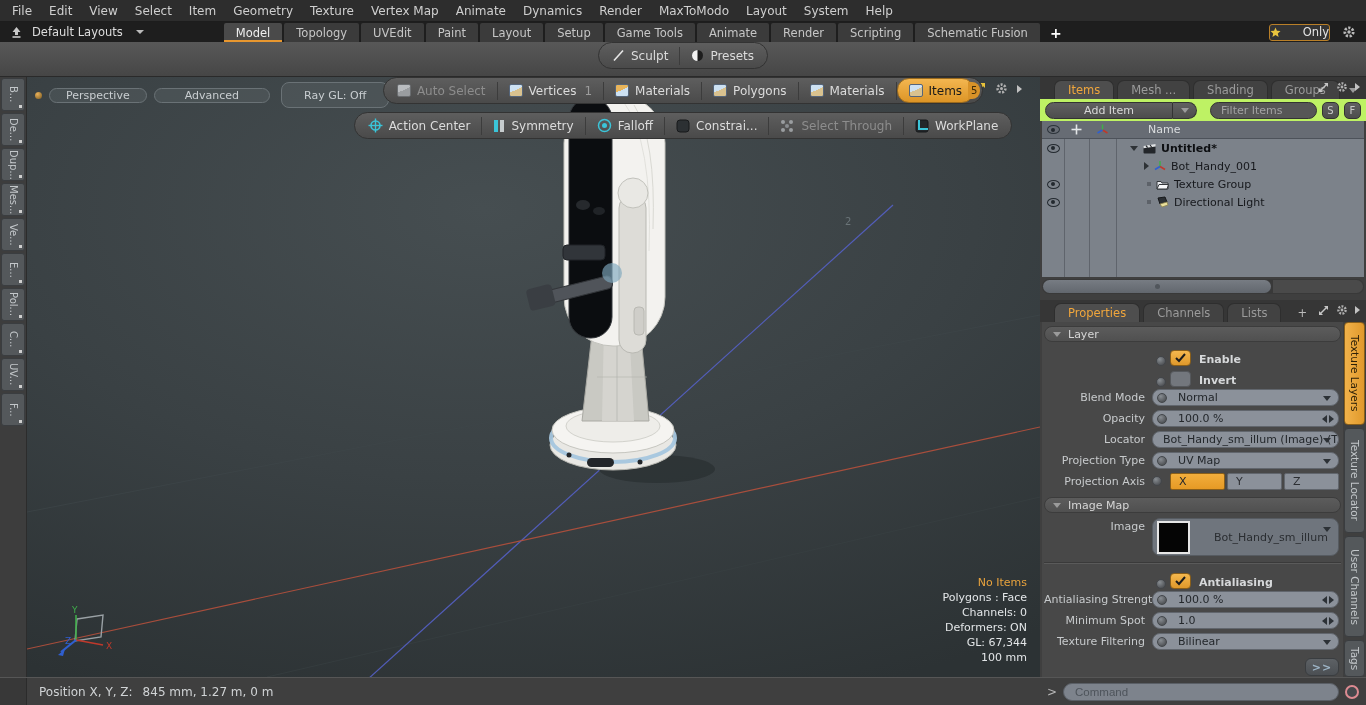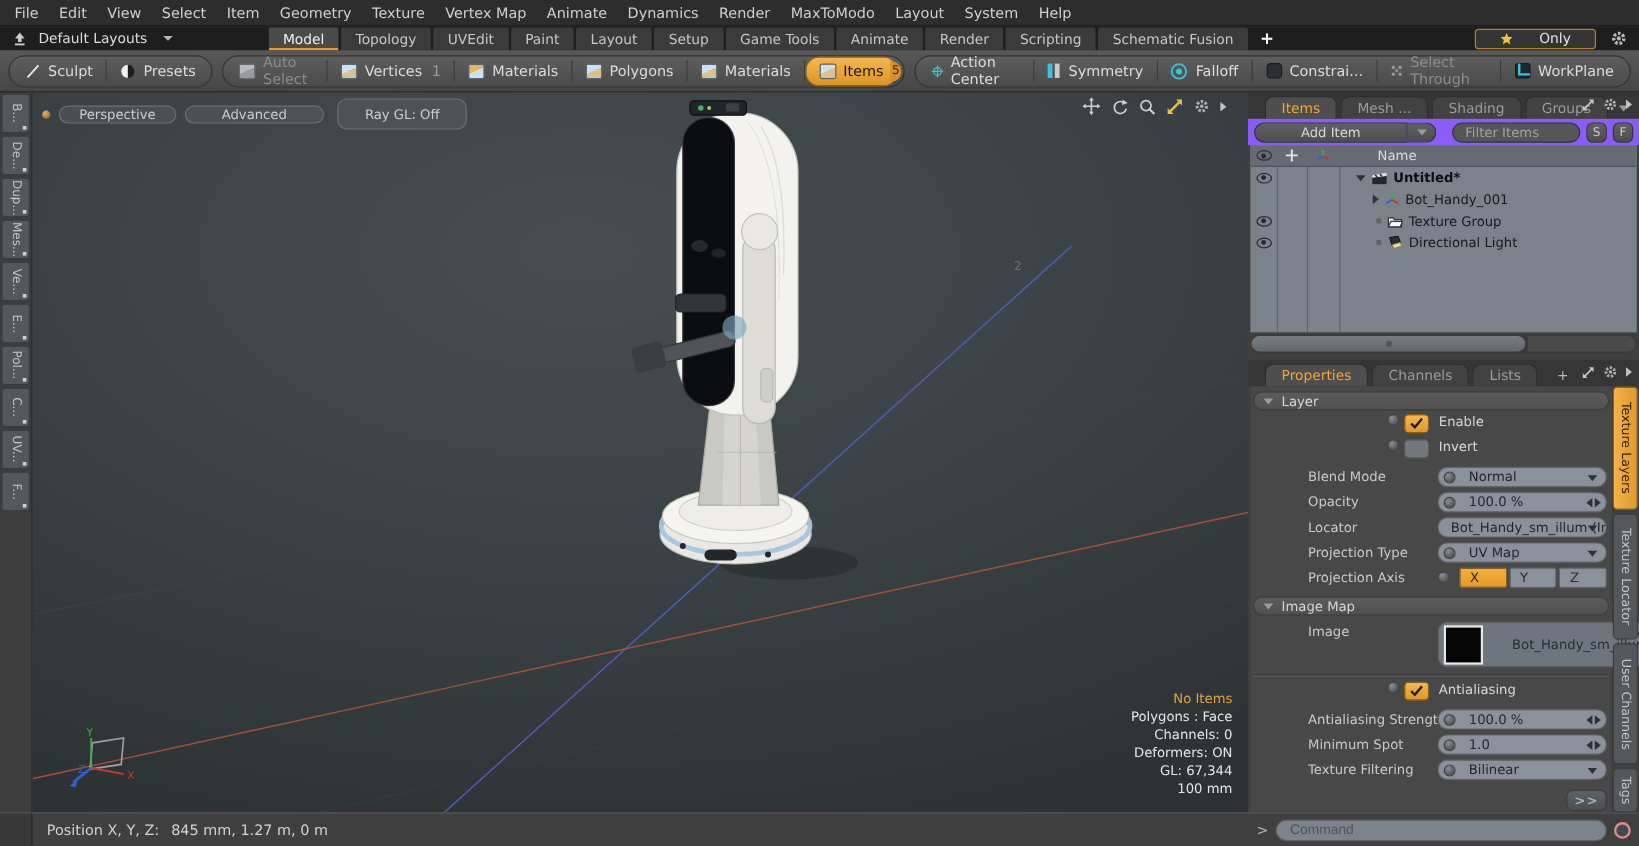--- a/index.html
+++ b/index.html
@@ -17,25 +17,25 @@
   #layoutbar { position:absolute; top:22px; left:0; right:0; height:20px; background:#1e1e1e;
     display:flex; align-items:center; font-size:11.5px; z-index:5; }
   .lb-left { display:flex; align-items:center; gap:9px; padding:0 10px; }
   .lb-caret { width:0;height:0;border-left:4px solid transparent;border-right:4px solid transparent;border-top:4px solid #bbb; display:inline-block; margin-left:4px;}
   .ltabs { display:flex; gap:2px; margin-left:70px; height:20px; align-items:flex-end; }
   .ltab { background:#3b3b3b; color:#c6c6c6; padding:0 12px; height:19px; display:flex; align-items:center; border-radius:2px 2px 0 0; }
   .ltab.active { background:#4a4a4a; color:#eee; box-shadow:inset 0 -2px 0 #e8972f; }
   .ltab.plus { background:transparent; color:#fff; font-weight:bold; font-size:14px; padding:0 8px;}
   .lb-right { margin-left:auto; display:flex; align-items:center; gap:12px; padding-right:10px; }
   .only-btn { display:flex; align-items:center; gap:22px; border:1px solid #b97f28; background:#343434;
-    border-radius:3px; padding:1px 20px; color:#e4e4e4; height:17px; }
+    border-radius:3px; padding:1px 0; color:#e4e4e4; height:17px; }
   
   #toolbar { position:absolute; top:42px; left:0; right:0; height:35px;
     background:linear-gradient(#585858,#464646); border-bottom:1px solid #2a2a2a;
-    display:flex; align-items:center; padding:0 7px; gap:8px; z-index:5; }
+    display:flex; align-items:center; padding:0 7px; gap:8px; z-index:5;flex-direction:column; }
   .tb-group { display:flex; align-items:center; background:linear-gradient(#5e5e5e,#4a4a4a);
     border:1px solid #333; border-radius:14px; height:27px; padding:0 2px; }
   .tb-item { display:flex; align-items:center; gap:6px; padding:0 11px; color:#dcdcdc; height:25px; }
   .tb-sep { width:1px; height:18px; background:#3c3c3c; }
   .tb-item.disabled { color:#8d8d8d; }
   .tb-item.orange { background:linear-gradient(#f3b650,#dd9526); border-radius:12px; color:#191919; border:1px solid #9a6a1d; }
   .badge-gray { color:#9c9c9c; margin-left:2px; }
   .badge-orange { background:#d89228; color:#3f2c09; width:12px; height:17px; display:flex; align-items:center;
     justify-content:center; border-radius:0 8px 8px 0; font-size:10px; margin-left:-6px; }
   .cube { width:14px; height:13px; border:1px solid #55657a; border-radius:2px;
@@ -68,21 +68,21 @@
   .ptabrow { position:absolute; left:0; right:0; height:22px; background:#363636; display:flex;
     align-items:flex-end; padding-left:14px; }
   .ptab { height:19px; padding:0 13px; display:flex; align-items:center; font-size:11.5px; color:#9b9b9b;
     background:#424242; border:1px solid #2e2e2e; border-bottom:none; border-radius:7px 7px 0 0; margin-right:3px; }
   .ptab.active { background:#4e4e4e; color:#f0a63c; }
   .ptab.plus { background:transparent; border:none; color:#bbb; }
   .corner-icons { position:absolute; right:6px; top:4px; display:flex; gap:7px; align-items:center; }
   .tri-right { width:0;height:0;border-top:4px solid transparent;border-bottom:4px solid transparent;border-left:5px solid #c2c2c2; }
   .tri-down { width:0;height:0;border-left:4px solid transparent;border-right:4px solid transparent;border-top:5px solid #9b9b9b; }
   
-  #items-controls { position:absolute; top:22px; left:0; right:0; height:22px; background:#8b5cf6;
+  #items-controls { position:absolute; top:22px; left:0; right:0; height:22px; background:#bef264;
     display:flex; align-items:center; padding:0 5px; gap:5px; }
   .additem { display:flex; height:17px; }
   .additem .main { width:128px; background:linear-gradient(#616161,#4d4d4d); border:1px solid #333;
     border-radius:9px 0 0 9px; color:#d8d8d8; font-size:11px; display:flex; align-items:center; justify-content:center; }
   .additem .dd { width:24px; background:linear-gradient(#616161,#4d4d4d); border:1px solid #333; border-left:none;
     border-radius:0 9px 9px 0; display:flex; align-items:center; justify-content:center; }
   .filter-input { width:107px; height:17px; border-radius:9px; border:1px solid #333; background:#565656;
     color:#c9c9c9; font-size:11px; padding:0 10px; font-family:inherit; margin-left:8px; }
   .filter-input::placeholder { color:#a2a2a2; }
   .sf-btn { width:17px; height:17px; border-radius:5px; background:linear-gradient(#616161,#4d4d4d);
@@ -108,35 +108,35 @@
   #ilist-thumb::after { content:""; position:absolute; left:50%; top:4px; width:5px; height:5px; margin-left:-2px;
     border-radius:50%; background:#51565c; }
   #ilist-scroll .rest { flex:1; height:13px; background:#4a4a4a; border-radius:0 7px 7px 0; margin-left:2px; }
   
   #props-tabs { top:223px; }
   #props-body { position:absolute; top:245px; left:2px; right:23px; bottom:0; background:#484848;
     padding:2px 2px 0 2px; font-size:11px; }
   .sect-hdr { height:16px; background:linear-gradient(#5c5c5c,#505050); border:1px solid #3c3c3c;
     border-radius:8px; display:flex; align-items:center; gap:7px; padding:0 8px; color:#d6d6d6; margin:2px 0 3px 0; }
   .prow { display:flex; align-items:center; height:21px; }
-  .plabel { width:108px; text-align:left; padding-right:7px; color:#c7cacc; flex:none;
-    white-space:nowrap; overflow:hidden;margin-left:46px; }
+  .plabel { width:108px; text-align:right; padding-right:7px; color:#c7cacc; flex:none;
+    white-space:nowrap; overflow:hidden; }
   .field { position:relative; flex:1; height:17px; background:#8b919a; border-radius:8px;
     border:1px solid #61666d; color:#23272b; line-height:15px; padding-left:25px; white-space:nowrap;
     overflow:hidden; margin-right:2px; }
   .field.nocirc { padding-left:10px; }
   .toggle-circ { position:absolute; left:4px; top:2.5px; width:10px; height:10px; border-radius:50%;
     background:radial-gradient(circle at 35% 30%, #888d92, #53565a 72%); border:1px solid #43464a; }
   .dd-tri { position:absolute; right:7px; top:6px; width:0; height:0;
     border-left:4.5px solid transparent; border-right:4.5px solid transparent; border-top:5.5px solid #2c3136; }
   .stepper { position:absolute; right:4px; top:3.5px; display:flex; gap:2px; }
   .stepper i { display:block; width:0; height:0; }
   .stepper .sl { border-right:5px solid #2c3136; border-top:4.5px solid transparent; border-bottom:4.5px solid transparent; }
   .stepper .sr { border-left:5px solid #2c3136; border-top:4.5px solid transparent; border-bottom:4.5px solid transparent; }
-  .chk-row { display:flex; align-items:flex-start; height:21px; }
+  .chk-row { display:flex; align-items:flex-end; height:21px;font-weight:bold; }
   .chk-spacer { width:112px; flex:none; }
   .chkbox { width:21px; height:16px; border-radius:4px; display:flex; align-items:center; justify-content:center; }
   .chkbox.on { background:linear-gradient(#f5b84e,#de982b); border:1px solid #8a5f1a; }
   .chkbox.off { background:#73777d; border:1px solid #55585c; }
   .chk-label { margin-left:8px; color:#d6d8da; }
   .axis-wrap { flex:1; display:flex; gap:2px; margin-right:2px; position:relative; padding-left:18px; }
   .axis-wrap .toggle-circ { top:3px; left:0; position:absolute; }
   .axis-seg { flex:1; height:17px; background:#8b919a; color:#2c2f33; padding-left:8px; line-height:16px;
     border-radius:2px; border:1px solid #61666d; }
   .axis-seg.on { background:linear-gradient(#f2ae3c,#e69a25); color:#23272b; border-color:#8a5f1a; }

